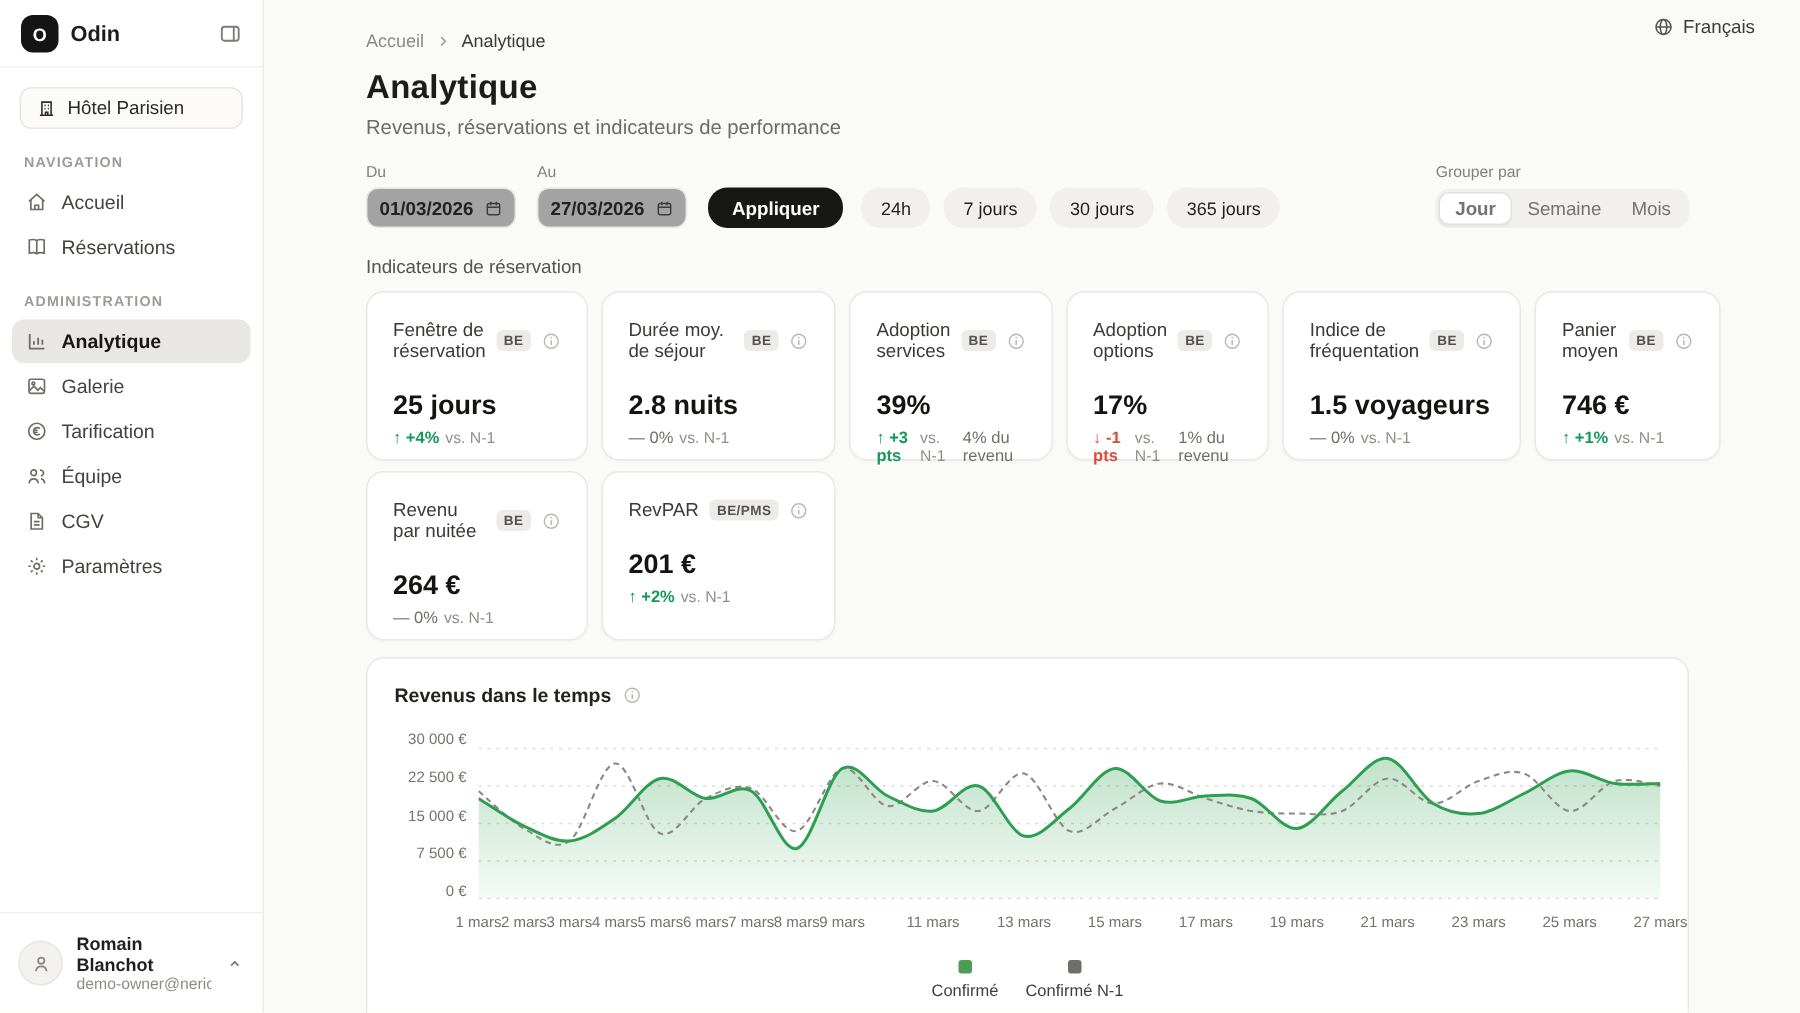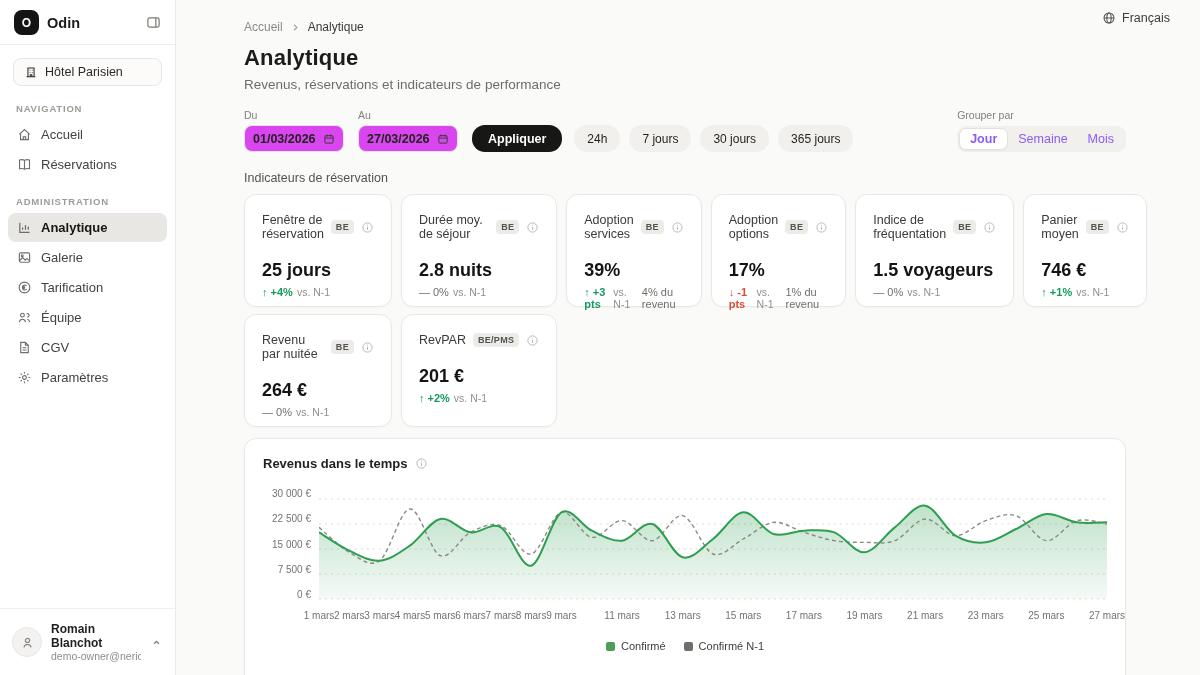--- a/index.html
+++ b/index.html
@@ -32,28 +32,28 @@
   .lang .icon { color:#55554f; display:flex; }
   .content { padding:20px 0 0 68px; width:950px; }
   .breadcrumb { display:flex; align-items:center; gap:7px; font-size:12px; color:#8b8b86; }
   .breadcrumb .crumb-last { color:#3a3a37; }
   .page-title { font-size:22px; font-weight:bold; margin-top:11px; letter-spacing:.2px; }
   .page-sub { font-size:13.5px; color:#6d6d68; margin-top:6px; }
 
   .filters { display:flex; align-items:flex-end; margin-top:17px; position:relative; }
   .f-group { margin-right:14px; }
   .f-label { font-size:10.5px; color:#82827d; margin-bottom:4px; }
-  .date-input { width:100px; height:27px; background:#d946ef; border:1px solid #e5e4e0; border-radius:8px; display:flex; align-items:center; justify-content:space-between; padding:0 8px; font-size:12.5px; font-weight:bold; color:#22221f; cursor:pointer; }
+  .date-input { width:100px; height:27px; background:#a3a3a3; border:1px solid #e5e4e0; border-radius:8px; display:flex; align-items:center; justify-content:space-between; padding:0 8px; font-size:12.5px; font-weight:bold; color:#22221f; cursor:pointer; }
   .date-input .icon { color:#3c3c39; display:flex; }
   .apply-btn { height:27px; background:#171715; color:#fff; border:none; border-radius:13px; padding:0 16px; font-size:12.5px; font-weight:bold; margin-right:12px; cursor:pointer; font-family:inherit; }
   .chip { height:27px; background:#f2f0ec; border:none; border-radius:13px; padding:0 13px; font-size:12px; color:#1f1f1d; margin-right:9px; cursor:pointer; font-family:inherit; }
   .group-wrap { position:absolute; right:0; bottom:0; text-align:left; }
   .group-label { font-size:10.5px; color:#82827d; margin-bottom:5px; }
   .seg { background:#f2f0ec; border-radius:9px; padding:2px; display:inline-flex; }
-  .seg-btn { border:none; background:transparent; font-size:12.5px; color:#8b5cf6; padding:3px 10px; border-radius:7px; cursor:pointer; font-family:inherit; }
+  .seg-btn { border:none; background:transparent; font-size:12.5px; color:#737373; padding:3px 10px; border-radius:7px; cursor:pointer; font-family:inherit; }
   .seg-btn.active { background:#fff; border:1px solid #e2e1dd; font-weight:bold; box-shadow:0 1px 1px rgba(0,0,0,.04); }
 
   .kpi-sec-label { font-size:12.5px; color:#54544f; margin:19px 0 9px 0; }
   .kpi-grid { display:grid; grid-template-columns:repeat(6, 1fr); gap:7px 9px; width:882px; }
   .card { background:#fff; border:1px solid #e9e8e5; border-radius:12px; box-shadow:0 1px 2px rgba(0,0,0,.03); }
   .kpi { height:113px; padding:18px 17px 0 17px; }
   .kpi-head { display:flex; align-items:center; gap:7px; }
   .kpi-title { font-size:12.5px; color:#3a3a37; }
   .badge { background:#ecebe8; color:#52524e; border-radius:4px; font-size:9px; font-weight:bold; padding:2px 5px; letter-spacing:.3px; }
   .info-ic { color:#b8b8b3; display:flex; }
@@ -69,21 +69,21 @@
   .chart-card { margin-top:11px; width:882px; height:400px; padding:17px 18px; }
   .chart-title-row { display:flex; align-items:center; gap:7px; }
   .chart-title { font-size:13px; font-weight:bold; color:#22221f; }
   .chart-wrap { display:flex; margin-top:22px; }
   .y-axis { width:56px; display:flex; flex-direction:column; justify-content:space-between; text-align:right; padding-right:8px; font-size:10px; color:#72726d; height:112px; position:relative; top:-5px; }
   .plot { flex:1; position:relative; }
   .plot svg { width:100%; height:112px; display:block; }
   .x-labels { position:relative; height:16px; margin-top:5px; }
   .x-labels span { position:absolute; transform:translateX(-50%); font-size:10px; color:#72726d; white-space:nowrap; }
   .legend { display:flex; justify-content:center; gap:18px; margin-top:14px; }
-  .legend-item { display:flex; align-items:center; gap:6px; font-size:11px; color:#3e3e3a; }
+  .legend-item { display:flex; align-items:center; gap:6px; font-size:11px; color:#3e3e3a;flex-direction:column; }
   .legend-sq { width:9px; height:9px; border-radius:2px; }
 </style>
 </head>
 <body>
 
 <div class="app">
 
   <aside class="sidebar">
     <div class="sb-head">
       <div class="logo-row">

